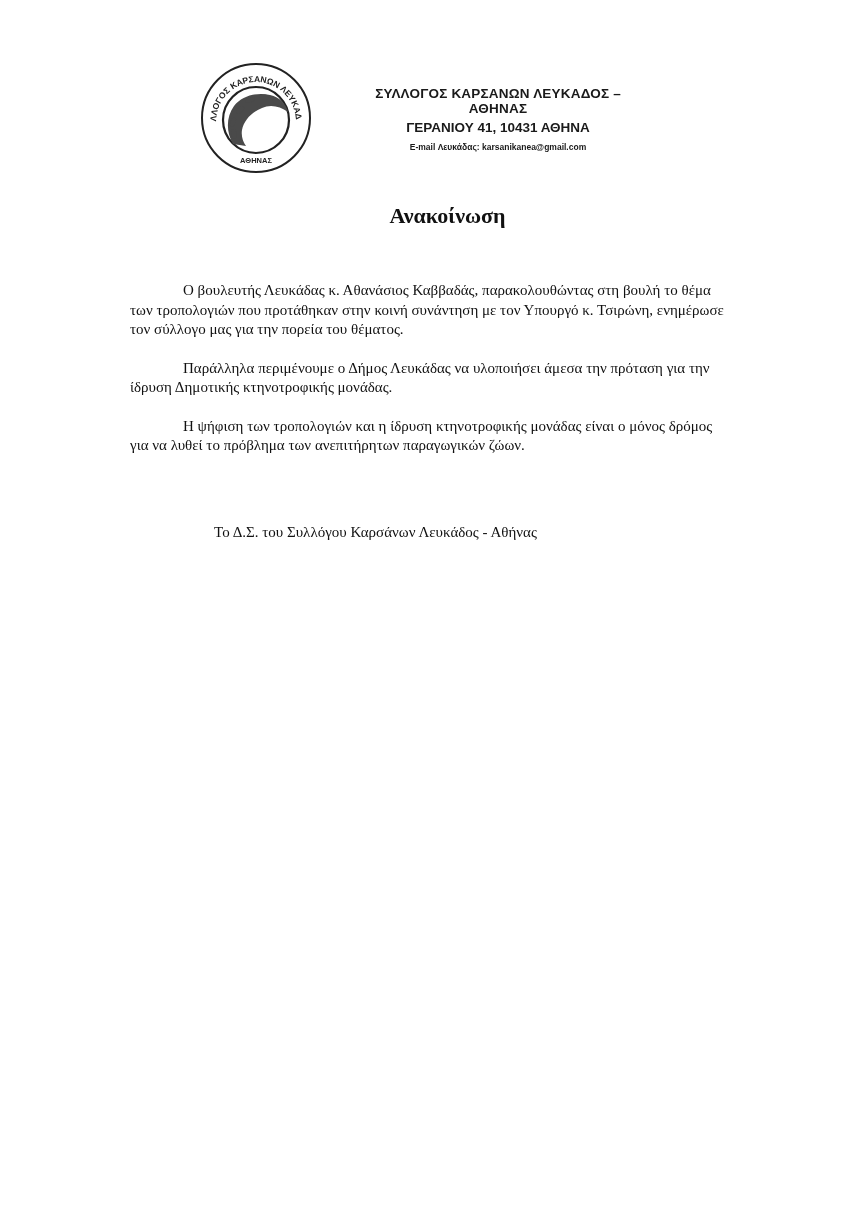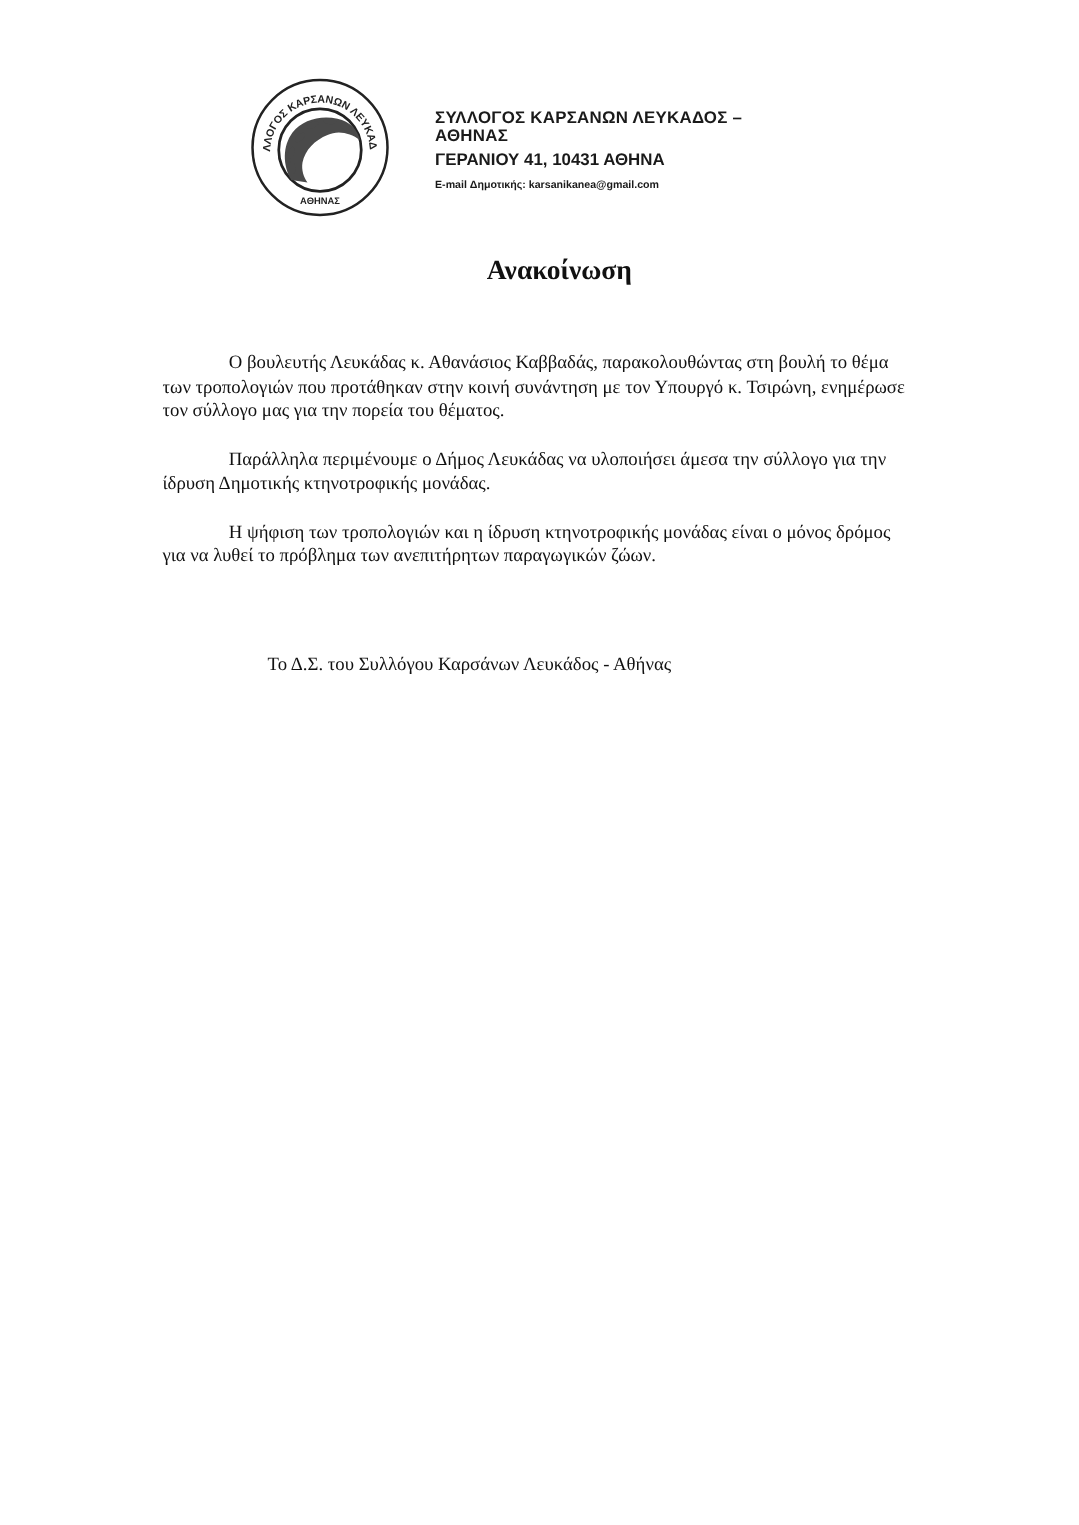--- a/index.html
+++ b/index.html
@@ -1,19 +1,19 @@
 <!DOCTYPE html>
 <html><head>
 <meta charset="utf-8">
 <style>
   html, body { margin: 0; padding: 0; background: #ffffff; }
   body { width: 863px; height: 1220px; position: relative; overflow: hidden; font-family: "Liberation Serif", serif; color: #111; }
   .page { position: absolute; left: 0; top: 0; width: 863px; height: 1220px; background: #fff; }
   .logo { position: absolute; left: 200px; top: 62px; width: 112px; height: 112px; }
-  .header { position: absolute; left: 348px; top: 86px; width: 300px; font-family: "Liberation Sans", sans-serif; color: #1a1a1a; }
+  .header { position: absolute; left: 348px; top: 86px; width: 300px; text-align: center; font-family: "Liberation Sans", sans-serif; color: #1a1a1a; }
   .header .h1 { font-size: 13.5px; font-weight: bold; letter-spacing: 0.2px; margin-top: 0; }
   .header .h2 { font-size: 13.5px; font-weight: bold; margin-top: 4px; }
   .header .h3 { font-size: 8.5px; font-weight: bold; margin-top: 7px; }
   .title { position: absolute; left: 16px; width: 863px; top: 203px; text-align: center; font-size: 22px; font-weight: bold; font-family: "Liberation Serif", serif; }
   .body { position: absolute; left: 130px; width: 600px; top: 281px; font-size: 15px; line-height: 19.5px; }
   .para { margin: 0 0 19px 0; text-indent: 53px; }
   .signature { position: absolute; left: 0; width: 751px; top: 524px; text-align: center; font-size: 15px; }
 </style>
 </head>
 <body>
@@ -41,26 +41,26 @@
         <ellipse cx="77" cy="40" rx="5" ry="2.5" transform="rotate(30 77 40)"></ellipse>
         <ellipse cx="33" cy="60" rx="5" ry="2.5" transform="rotate(-70 33 60)"></ellipse>
         <ellipse cx="34" cy="72" rx="5" ry="2.5" transform="rotate(-100 34 72)"></ellipse>
       </g>
     </svg>
   </div>
 
   <div class="header">
     <div class="h1">ΣΥΛΛΟΓΟΣ ΚΑΡΣΑΝΩΝ ΛΕΥΚΑΔΟΣ – ΑΘΗΝΑΣ</div>
     <div class="h2">ΓΕΡΑΝΙΟΥ 41, 10431 ΑΘΗΝΑ</div>
-    <div class="h3">E-mail Δημοτικής: karsanikanea@gmail.com</div>
+    <div class="h3">E-mail Λευκάδας: karsanikanea@gmail.com</div>
   </div>
 
   <div class="title">Ανακοίνωση</div>
 
   <div class="body">
     <p class="para">Ο βουλευτής Λευκάδας κ. Αθανάσιος Καββαδάς, παρακολουθώντας στη βουλή το θέμα των τροπολογιών που προτάθηκαν στην κοινή συνάντηση με τον Υπουργό κ. Τσιρώνη, ενημέρωσε τον σύλλογο μας για την πορεία του θέματος.</p>
-    <p class="para">Παράλληλα περιμένουμε ο Δήμος Λευκάδας να υλοποιήσει άμεσα την σύλλογο για την ίδρυση  Δημοτικής κτηνοτροφικής μονάδας.</p>
+    <p class="para">Παράλληλα περιμένουμε ο Δήμος Λευκάδας να υλοποιήσει άμεσα την πρόταση για την ίδρυση  Δημοτικής κτηνοτροφικής μονάδας.</p>
     <p class="para">Η ψήφιση των τροπολογιών και η ίδρυση κτηνοτροφικής μονάδας είναι ο μόνος δρόμος για να λυθεί το πρόβλημα των ανεπιτήρητων παραγωγικών ζώων.</p>
   </div>
 
   <div class="signature">Το Δ.Σ. του Συλλόγου Καρσάνων Λευκάδος - Αθήνας</div>
 
 </div>
 
 </body></html>

